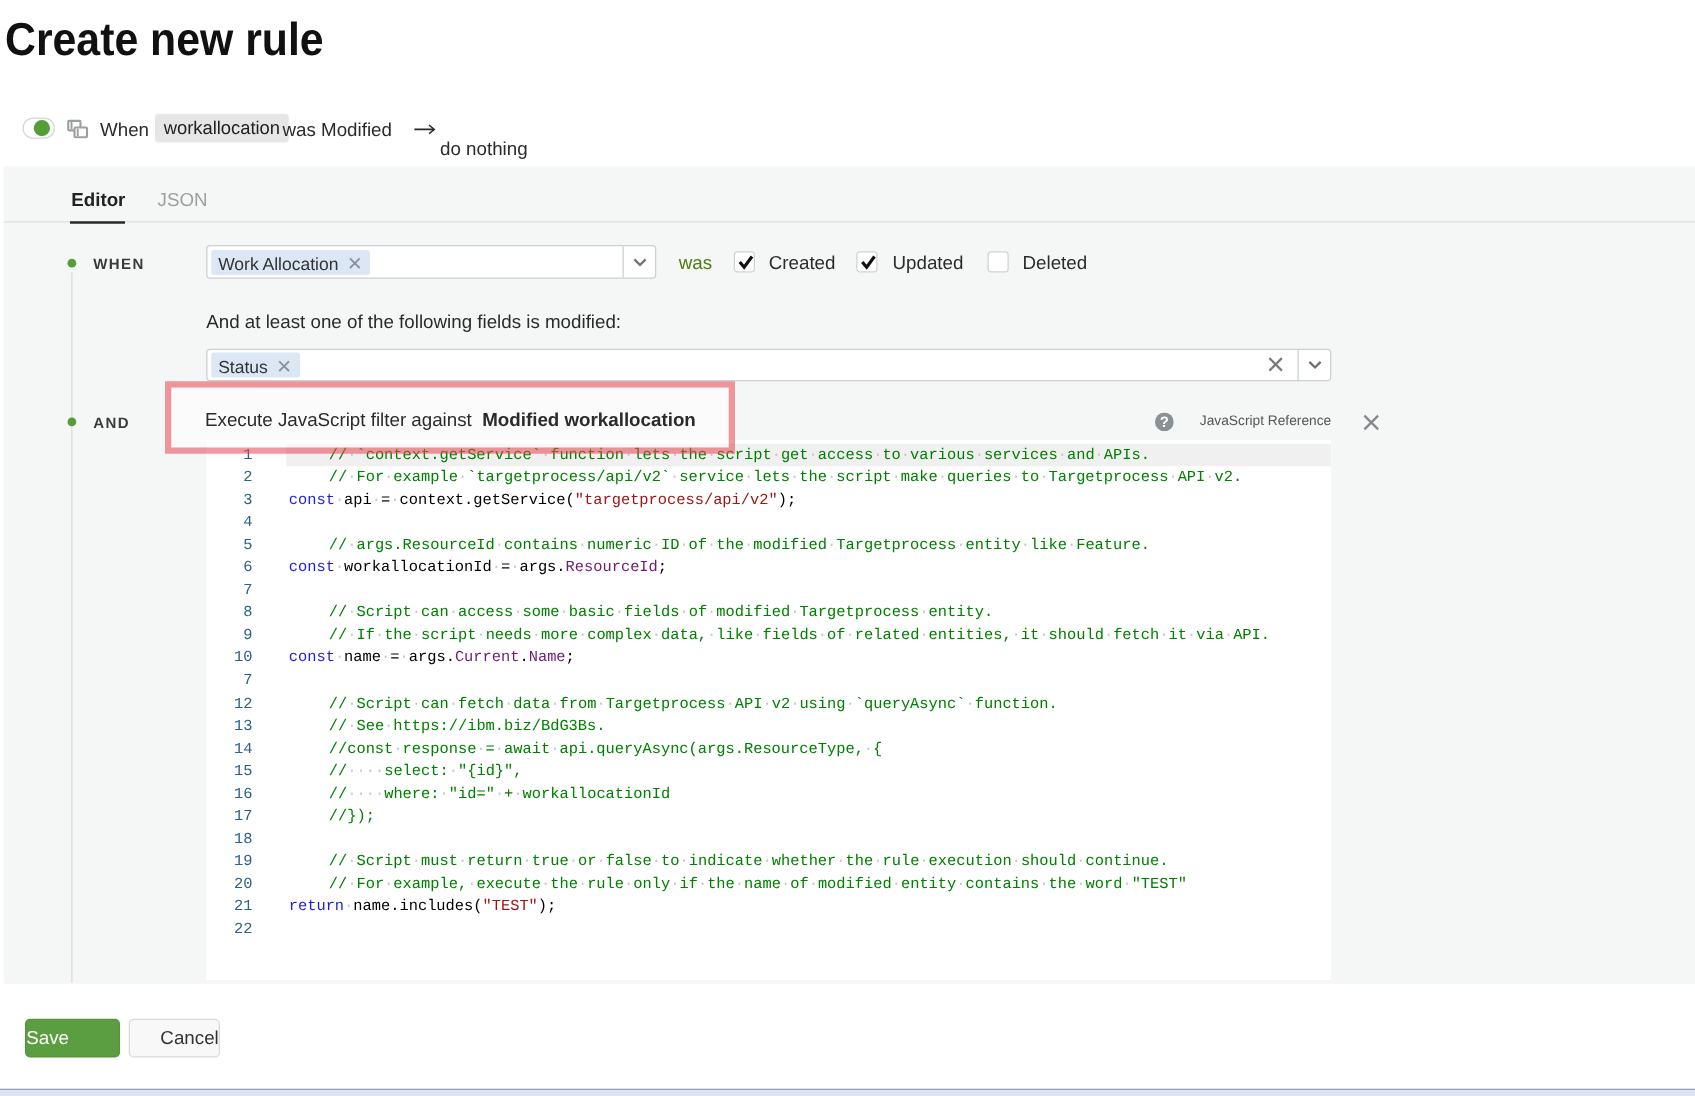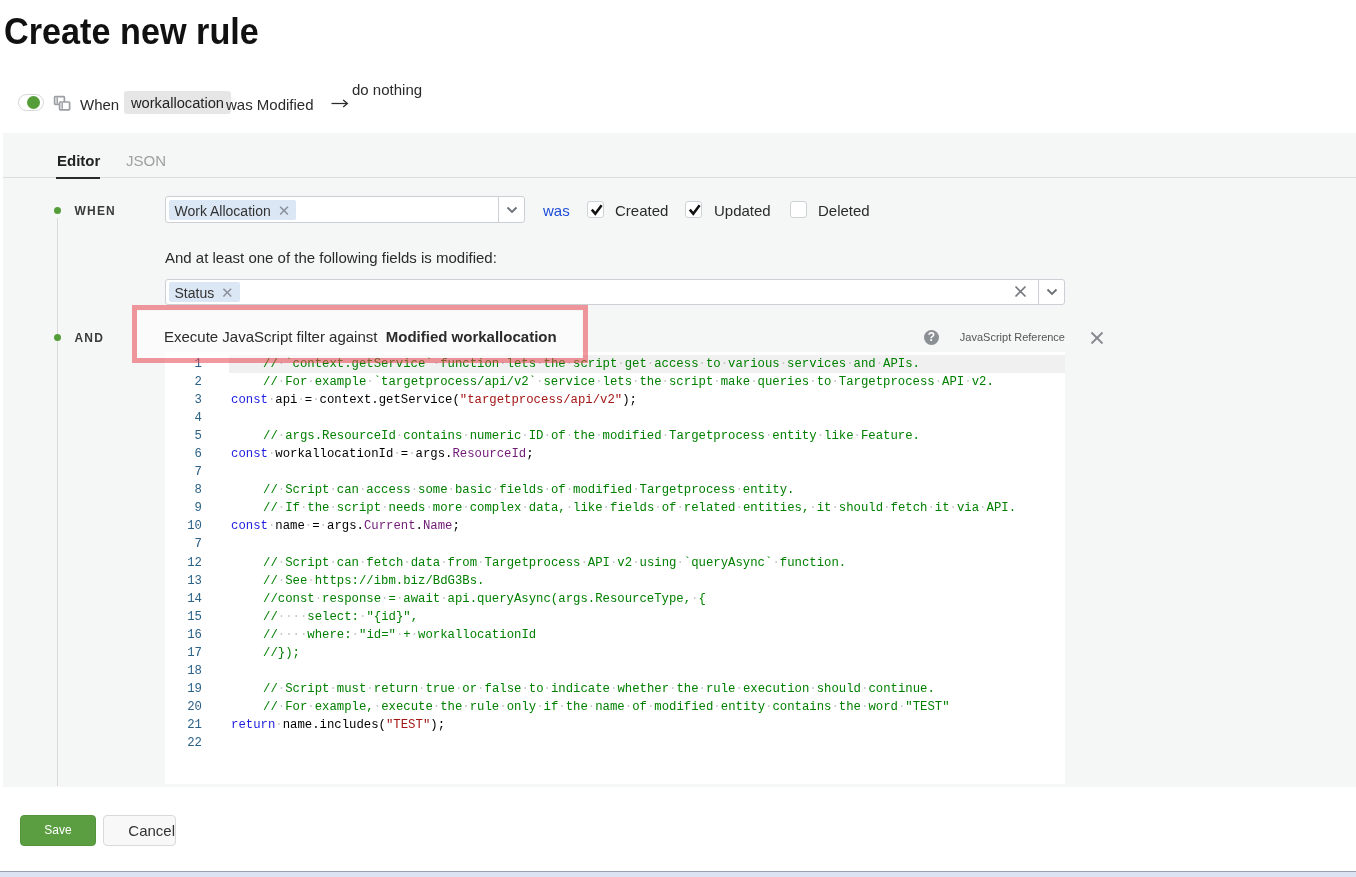--- a/index.html
+++ b/index.html
@@ -23,39 +23,39 @@
 .dot { width:7px; height:7px; border-radius:50%; background:#549d39; }
 .seclabel { font-size:12px; font-weight:700; letter-spacing:1.2px; color:#3a3a3a; }
 
 .sel { background:#fff; border:1px solid #ccd0d4; border-radius:3px; }
 .chip-blue { background:#dbe7f5; border-radius:2px; color:#333; font-size:14px; }
 .chip-x { color:#8a8f99 !important; font-size:15px; margin-left:3px; }
 
 
 .cb { width:17px; height:17px; background:#fff; border:1px solid #cfd2d6; border-radius:3px; }
 .lbl15 { font-size:15px; color:#2b2b2b; }
-.gray15 { font-size:15px; color:#1d4ed8; }
+.gray15 { font-size:15px; color:#4d7c0f; }
 
 
 .codebox { left:165px; top:352px; width:900px; height:432px; background:#fff; padding-top:2.5px; overflow:hidden; }
 .codeline { position:relative; height:18.1px; white-space:pre; font-family:"Liberation Mono", monospace; font-size:12.3px; line-height:18.1px; }
 .num { position:absolute; left:0; top:0; width:37px; text-align:right; color:#2b6187; }
 .ct { position:absolute; left:66px; top:0; color:#000; }
 .c { color:#008000;margin-left:32px; }
 .k { color:#1d1de0; }
 .s { color:#a31515; }
 .p { color:#701a75;margin-top:20px; }
 .w { color:#c3c7ca; }
 .activeline { position:absolute; left:64px; top:0; width:836px; height:18.1px; background:#f0f0f0; }
 
 
 .anno-fill { left:137px; top:310.8px; width:445.3px; height:47.3px; background:rgba(255,255,255,0.55); z-index:4; }
 .anno { left:131.8px; top:305.4px; width:456.4px; height:58px; border:5.5px solid rgba(230,70,79,0.55); z-index:50; }
 
-.btn-save { left:20px; top:815px; width:76px; height:31px; background:#5b9e41; border:1px solid #55943c; border-radius:4px; color:#fff; font-size:12px; text-align:center; line-height:29px; }
+.btn-save { left:20px; top:815px; width:76px; height:31px; background:#5b9e41; border:1px solid #55943c; border-radius:4px; color:#fff; font-size:15px; text-align:left; line-height:29px; }
 .btn-cancel { left:103px; top:815px; width:73px; height:31px; background:#f8f8f8; border:1px solid #d9d9d9; border-radius:4px; color:#333; font-size:15px; text-align:right; line-height:29px; }
 
 .bottombar { left:0; top:870.5px; width:1356px; height:6.5px; background:#dce4f4; border-top:1.5px solid #99a1b0; }
 </style>
 </head>
 <body>
 <h1>Create new rule</h1>
 
 <div class="abs toggle">
     <div class="knob"></div>
@@ -66,21 +66,21 @@
   <rect x="6.6" y="7" width="10" height="7.8" rx="0.8" fill="#fff" stroke="#9b9ea2" stroke-width="1.7"></rect>
   <line x1="9.2" y1="7.9" x2="9.2" y2="13.8" stroke="#9b9ea2" stroke-width="1.5"></line>
 </svg>
 <div class="abs lbl15" style="left:80px; top:95.5px;">When</div>
 <div class="abs chip-gray" style="left:124px; top:91px; height:23px; width:107px; text-align:center; padding-top:3.5px; font-size:14.7px;">workallocation</div>
 <div class="abs lbl15" style="left:226px; top:95.5px;">was Modified</div>
 <svg class="abs" style="left:331px; top:97.5px;" width="18" height="11" viewBox="0 0 18 11" fill="none" stroke="#2a2a2a" stroke-width="1.25">
     <line x1="0.5" y1="5.5" x2="16.2" y2="5.5"></line>
     <polyline points="12.2,2 16.4,5.5 12.2,9"></polyline>
   </svg>
-<div class="abs lbl15" style="left:352px; top:81px;text-align:center;">do nothing</div>
+<div class="abs lbl15" style="left:352px; top:111px;text-align:center;">do nothing</div>
 
 <div class="abs panel"></div>
 <div class="abs tabline"></div>
 <div class="abs tab-editor">Editor</div>
 <div class="abs tab-json">JSON</div>
 <div class="abs tab-underline"></div>
 <div class="abs vline"></div>
 
 <div class="abs dot" style="left:54px; top:207px;"></div>
 <div class="abs seclabel" style="left:74.5px; top:204px;">WHEN</div>

